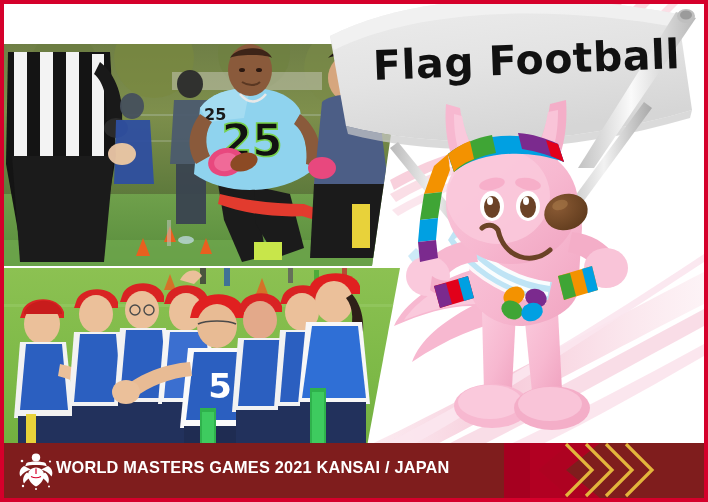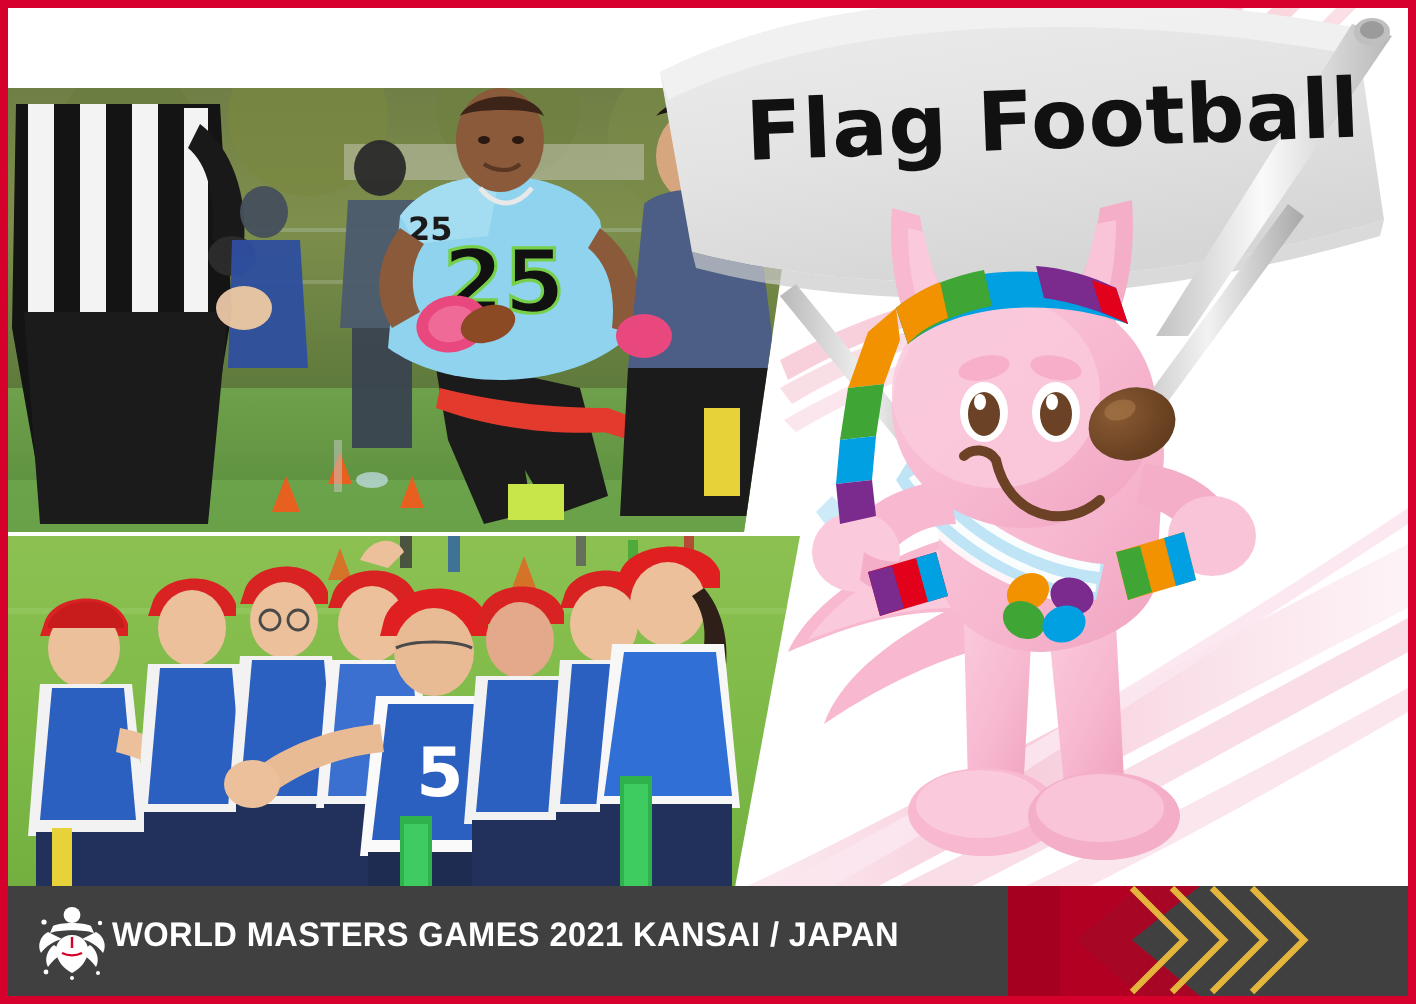--- a/index.html
+++ b/index.html
@@ -75,21 +75,21 @@
     position: absolute;
     left: 382px; top: 96px;
     width: 270px; height: 348px;
   }
 
   
   #banner {
     position: absolute;
     left: 0; bottom: 0;
     width: 700px; height: 55px;
-    background: #404040;
+    background: #7f1d1d;
     overflow: hidden;
   }
   #banner-logo {
     position: absolute;
     left: 14px; top: 9px;
     width: 36px; height: 38px;
   }
   #banner-text {
     position: absolute;
     left: 52px; top: 15px;

